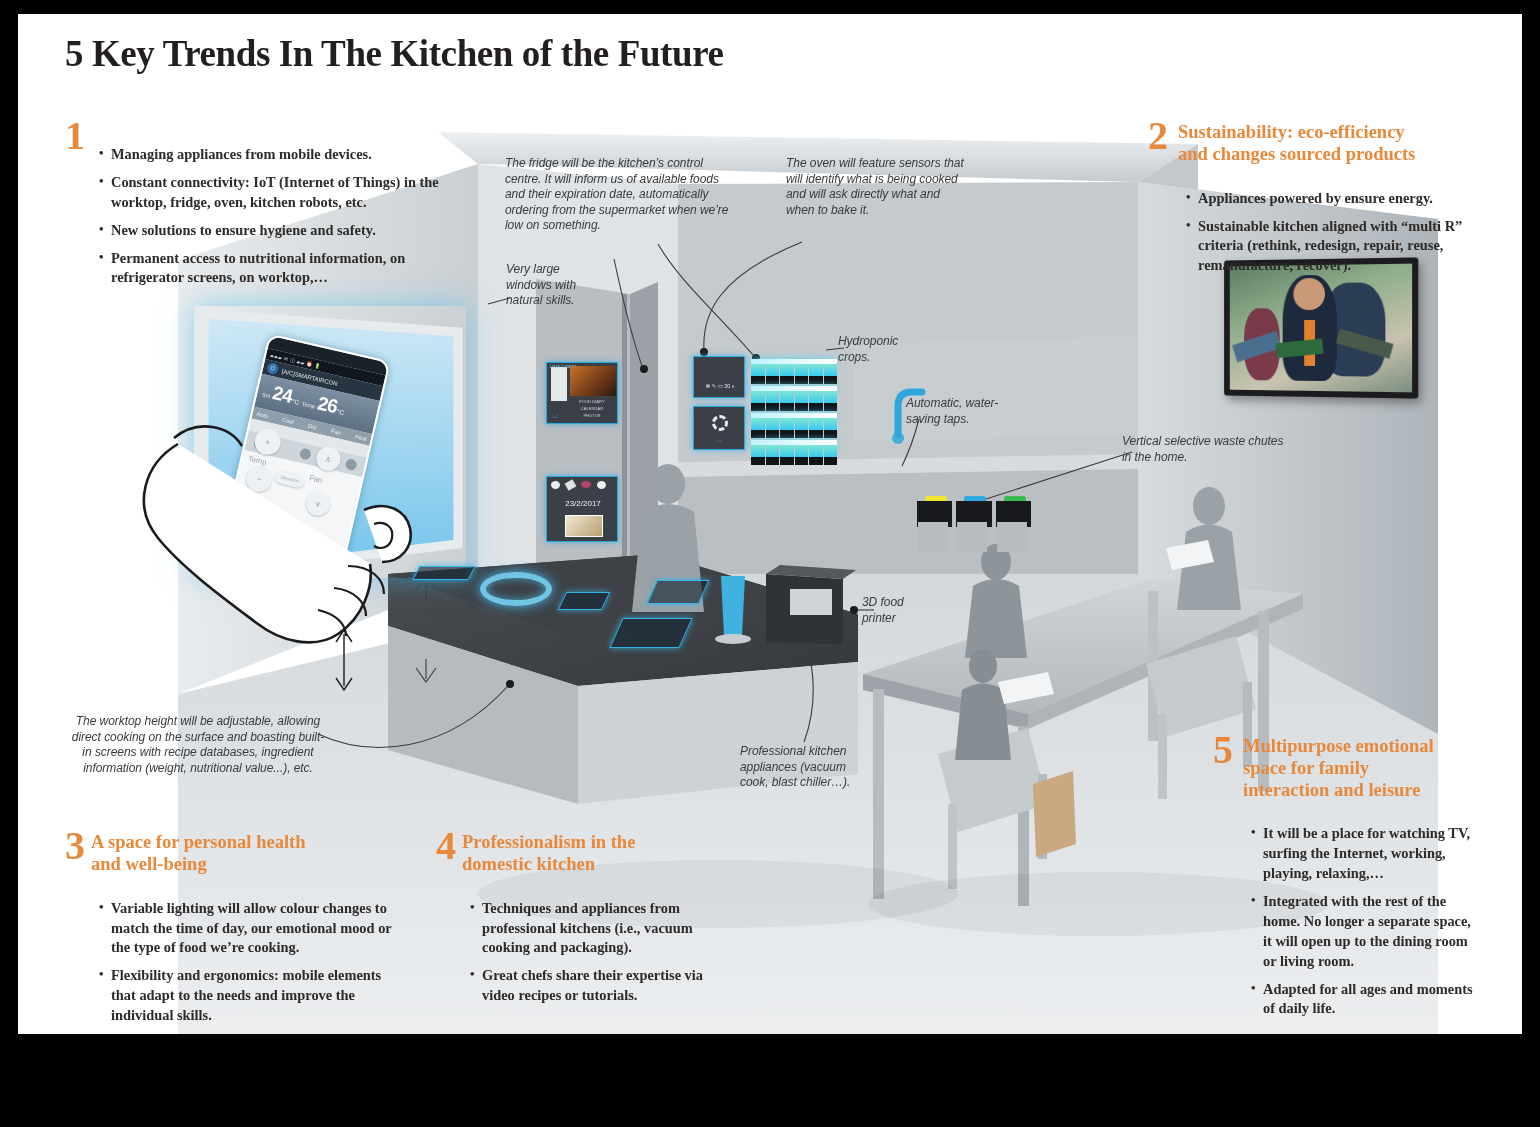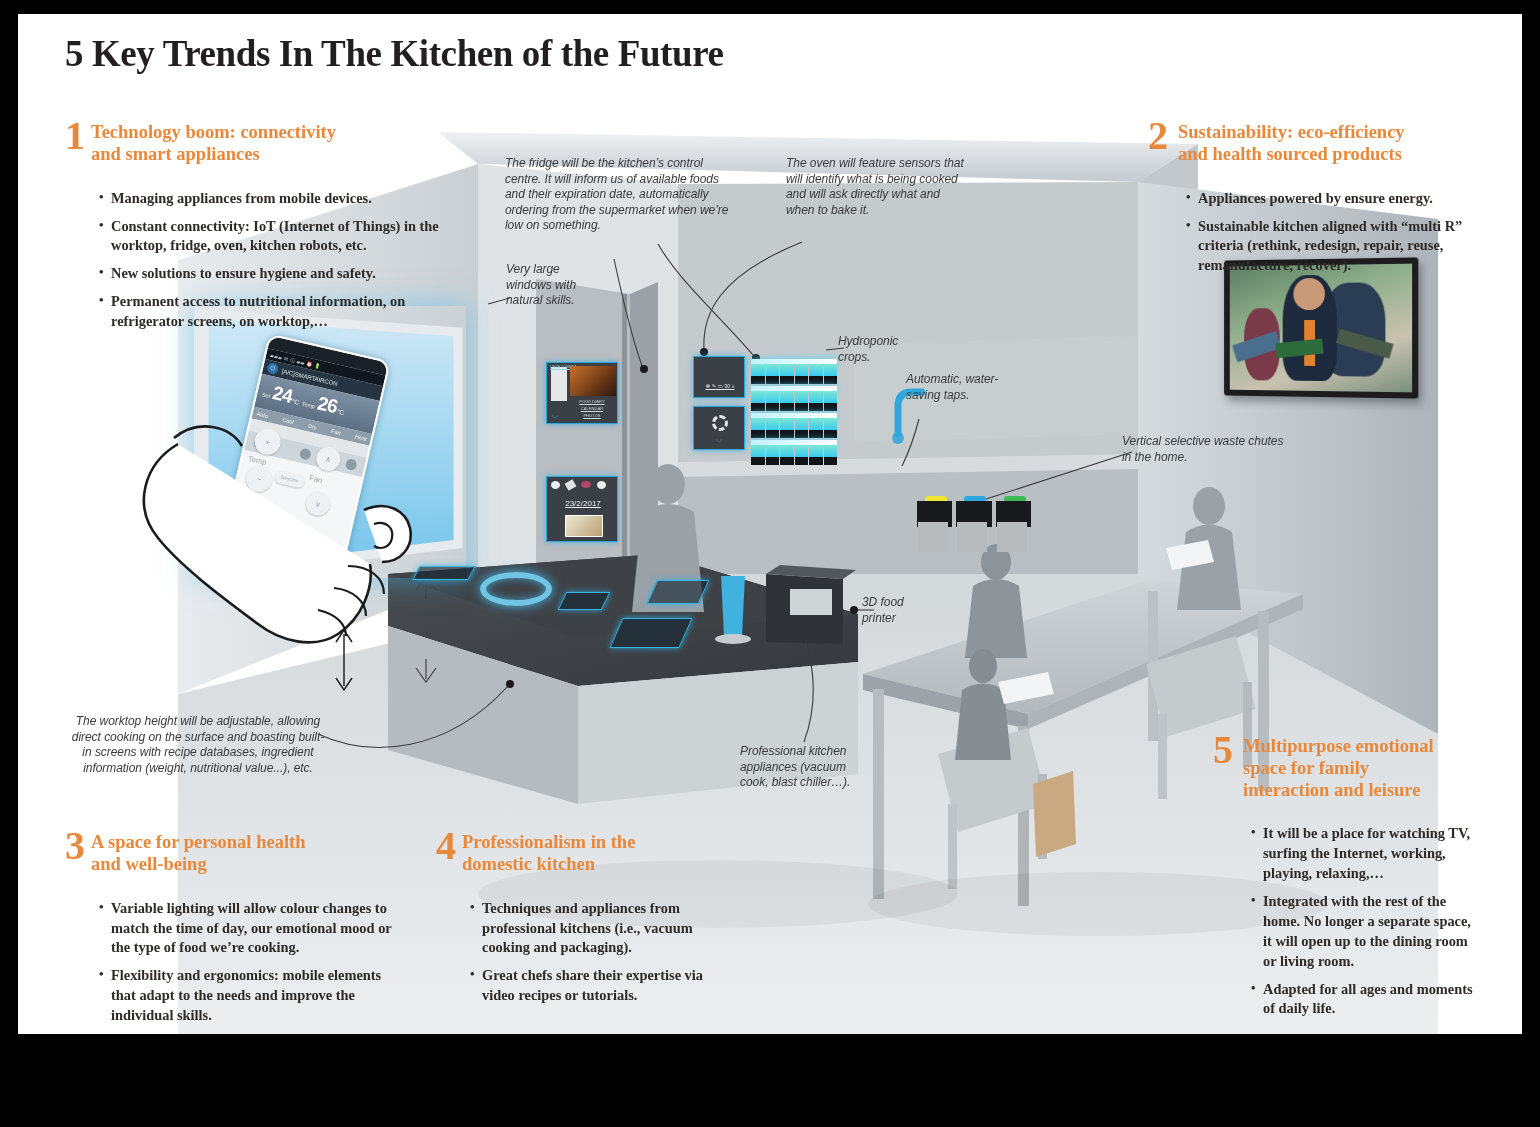--- a/index.html
+++ b/index.html
@@ -171,21 +171,21 @@
   
   .glow-panel {
     position: absolute;
     background: #3a4046;
     border: 1.6px solid #29a8dd;
     box-shadow: 0 0 6px rgba(41,168,221,.75);
     overflow: hidden;
   }
   .panel-txt {
     font-family: "Liberation Sans", sans-serif;
-    color: #cfd8de; text-align: center; text-decoration: underline;
+    color: #cfd8de; text-align: center;
   }
 
   
   .hydro { position: absolute; left: 733px; top: 345px; width: 86px; height: 108px; }
   .shelf { position: absolute; left: 0; width: 86px; height: 25px; }
   .shelf .light {
     position:absolute;left:0;top:0;width:86px;height:5px;
     background: linear-gradient(90deg,#bff2ff,#ffffff);
     box-shadow: 0 0 7px #49d8ff;
   }
@@ -535,37 +535,33 @@
           <path d="M180,296 C198,300 208,310 208,322" fill="none" stroke="#1b1b1d" stroke-width="2.2"></path>
           <path d="M36,124 C60,104 92,112 104,132" fill="none" stroke="#1b1b1d" stroke-width="2.6"></path>
         </svg>
       </div>
     </div>
 
     <h1 class="title">5 Key Trends In The Kitchen of the Future</h1>
 
     <div class="trend" style="left:47px; top:108px; width:380px;">
       <span class="num">1</span>
-      <div class="head">
-        <div>Technology boom: connectivity</div>
-        <div>and smart appliances</div>
-      </div>
       <ul>
         <li>Managing appliances from mobile devices.</li>
         <li>Constant connectivity: IoT (Internet of Things) in the worktop, fridge, oven, kitchen robots, etc.</li>
         <li>New solutions to ensure hygiene and safety.</li>
         <li>Permanent access to nutritional information, on refrigerator screens, on worktop,…</li>
       </ul>
     </div>
 
     <div class="trend right" style="left:1130px; top:108px; width:325px;">
       <span class="num">2</span>
       <div class="head">
         <div>Sustainability: eco-efficiency</div>
-        <div>and health sourced products</div>
+        <div>and changes sourced products</div>
       </div>
       <ul>
         <li>Appliances powered by ensure energy.</li>
         <li>Sustainable kitchen aligned with “multi R” criteria (rethink, redesign, repair, reuse, remanufacture, recover).</li>
       </ul>
     </div>
 
     <div class="trend" style="left:47px; top:818px; width:340px;">
       <span class="num">3</span>
       <div class="head">
@@ -605,21 +601,21 @@
     </div>
 
     <div class="note" style="left:487px; top:142px; width:228px;">The fridge will be the kitchen’s control centre. It will inform us of available foods and their expiration date, automatically ordering from the supermarket when we’re low on something.</div>
 
     <div class="note" style="left:768px; top:142px; width:180px;">The oven will feature sensors that will identify what is being cooked and will ask directly what and when to bake it.</div>
 
     <div class="note" style="left:488px; top:248px; width:90px;">Very large windows with natural skills.</div>
 
     <div class="note" style="left:820px; top:320px; width:80px;">Hydroponic crops.</div>
 
-    <div class="note" style="left:888px; top:358px; width:110px;font-style:italic;">Automatic, water-saving taps.</div>
+    <div class="note" style="left:888px; top:382px; width:110px;font-style:italic;">Automatic, water-saving taps.</div>
 
     <div class="note" style="left:1104px; top:420px; width:168px;">Vertical selective waste chutes in the home.</div>
 
     <div class="note" style="left:50px; top:700px; width:260px;text-align:center;">The worktop height will be adjustable, allowing direct cooking on the surface and boasting built-in screens with recipe databases, ingredient information (weight, nutritional value...), etc.</div>
 
     <div class="note" style="left:844px; top:581px; width:70px;">3D food printer</div>
 
     <div class="note" style="left:722px; top:730px; width:115px;">Professional kitchen appliances (vacuum cook, blast chiller…).</div>
 
   </div>

